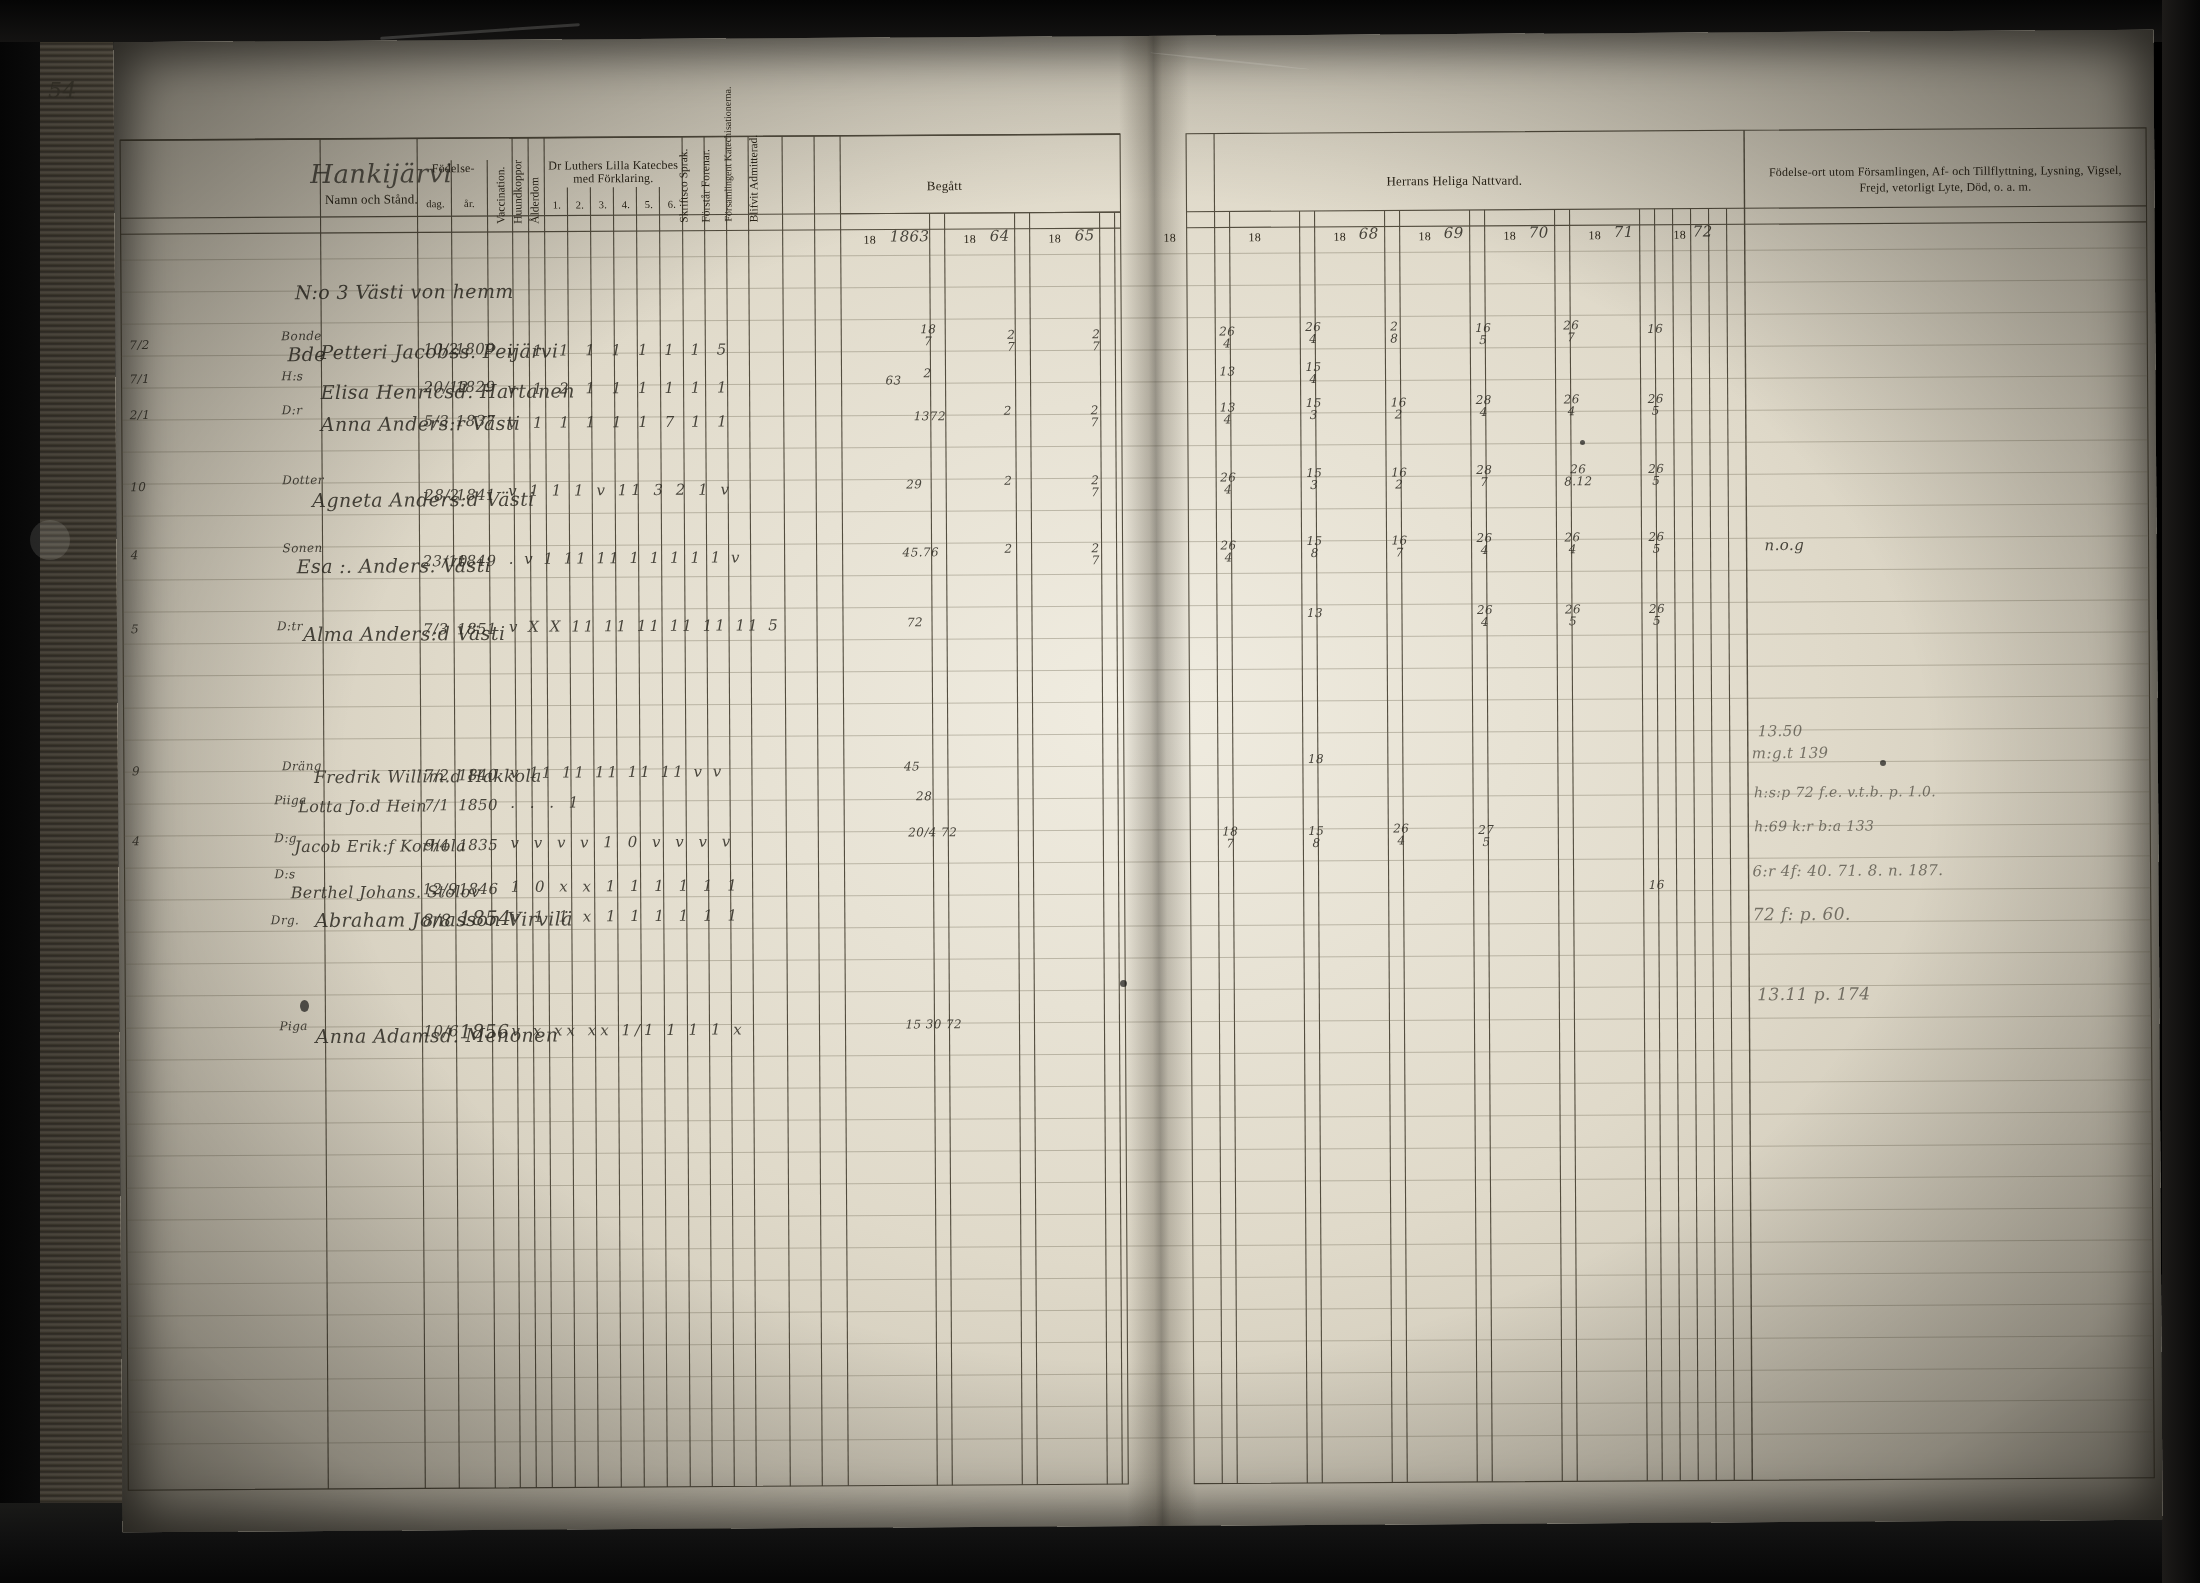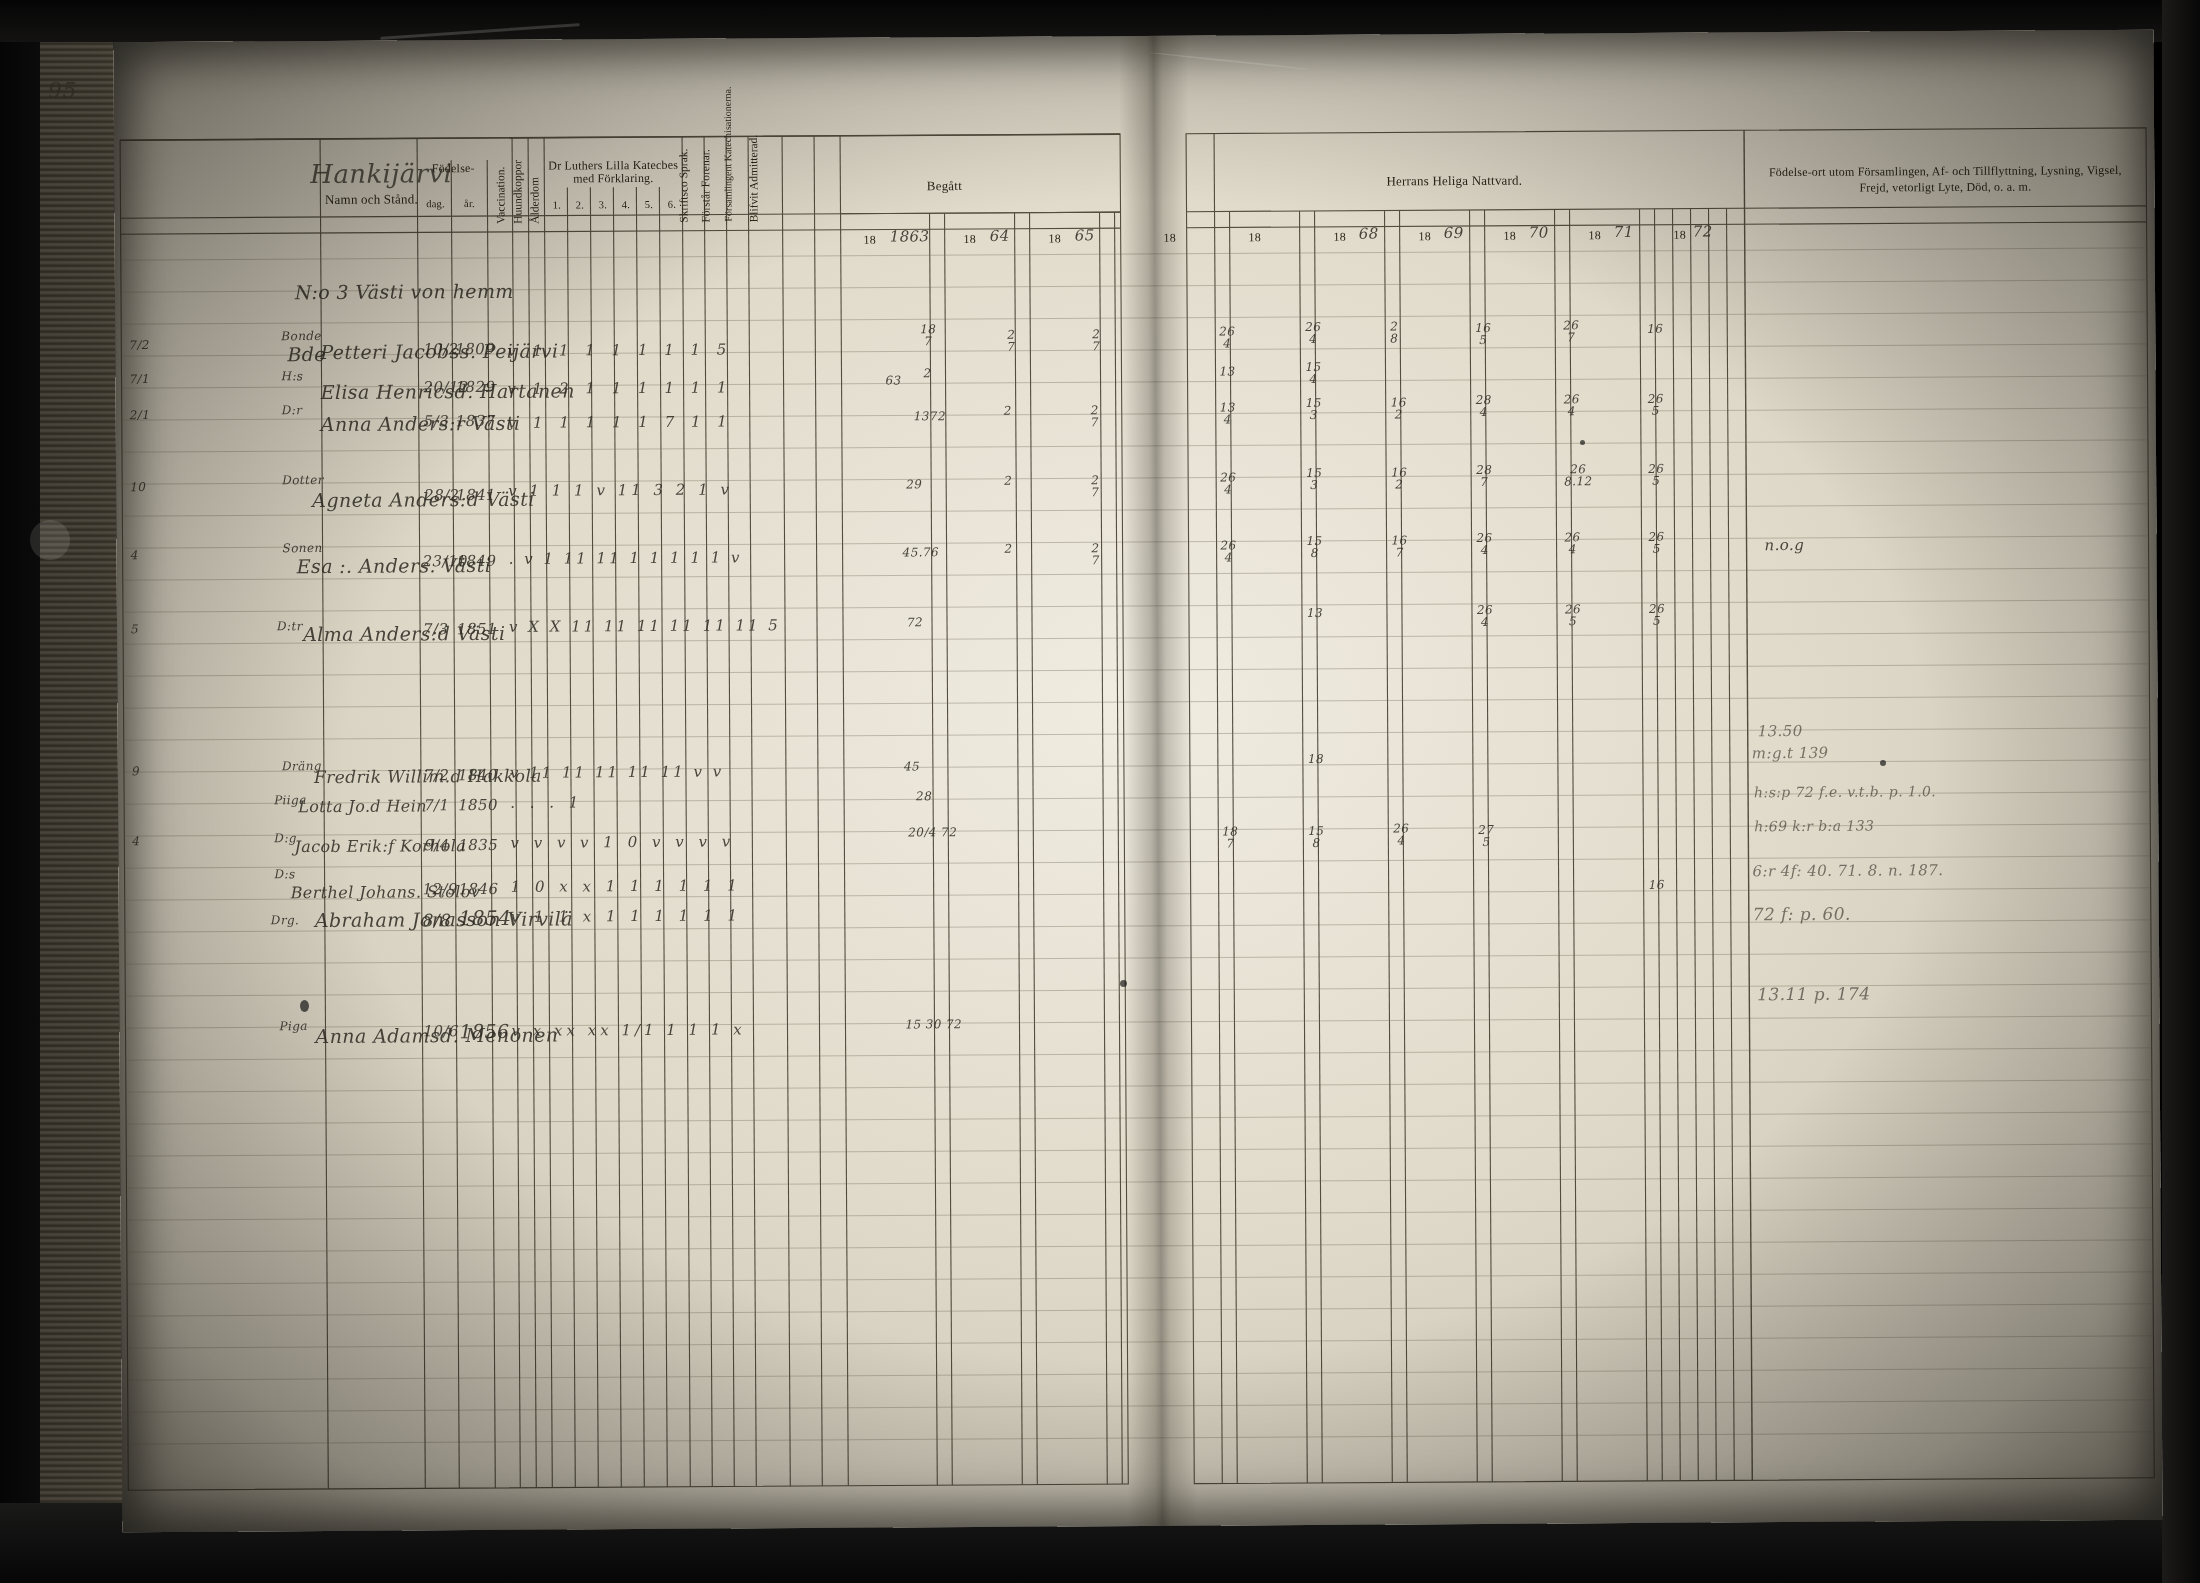--- a/index.html
+++ b/index.html
@@ -156,21 +156,21 @@
 <body>
 
 <div id="scan">
 
   <div class="edge-left"></div>
   <div class="page-stack"></div>
   <div class="edge-top"></div>
   <div class="edge-bottom"></div>
   <div class="edge-right"></div>
 
-  <div class="hw small" style="left:48px; top:78px; font-size:22px; opacity:.8">95</div>
+  <div class="hw small" style="left:48px; top:78px; font-size:22px; opacity:.8">54</div>
   <div class="hw small" style="left:140px; top:78px; font-size:22px; opacity:.8">70</div>
 
   <div class="spread">
     <div class="paper-tone"></div>
 
     <div class="sheet">
       <svg class="rules" width="2040" height="1490">
         <g stroke="#3a3426" fill="none" stroke-width="1.1" opacity="0.85">
 
           <rect x="6" y="98" width="1000" height="1350"></rect>

